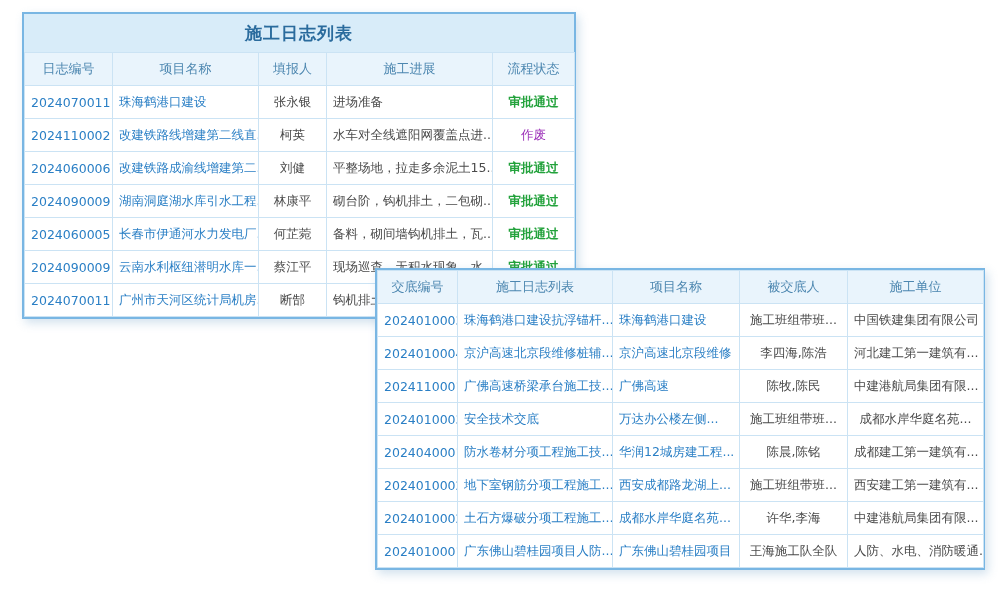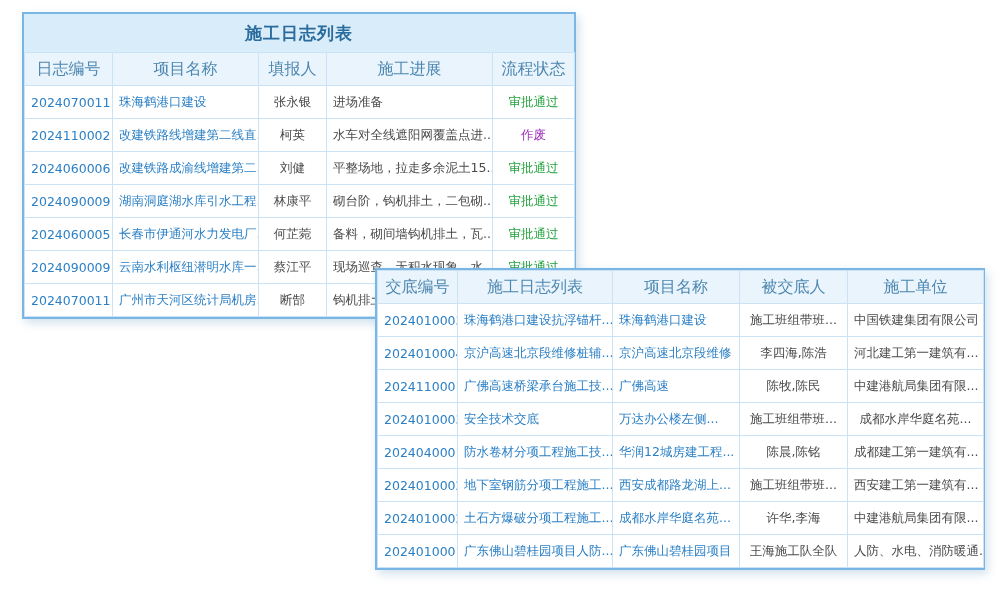--- a/index.html
+++ b/index.html
@@ -18,26 +18,26 @@
     background:#d8ecf9;color:#2a6b9d;
     font-size:17px;font-weight:bold;letter-spacing:1px;
   }
   table{width:100%;border-collapse:collapse;table-layout:fixed;}
   th,td{
     border:1px solid #cbe3f4;height:32px;padding:0 6px;
     font-size:12.5px;white-space:nowrap;overflow:hidden;
   }
   th{
     background:#e9f4fc;color:#4d87b0;font-weight:normal;
-    text-align:center;font-size:16px;
+    text-align:center;font-size:13px;
   }
   td{color:#4a4a4a;text-align:left;}
   td.center{text-align:center;padding-left:6px;}
   td.link{color:#2a7fc5;cursor:pointer;}
-  td.status-approved{color:#23a23c;}
+  td.status-approved{color:#23a23c;font-weight:bold;}
   td.status-void{color:#9c30b8;margin-left:24px;}
   #panel-log{left:22px;top:12px;width:550px;z-index:1;}
   #panel-disclosure{left:375px;top:268px;width:606px;z-index:2;}
 </style>
 </head>
 <body>
 
 <div class="panel" id="panel-log">
   <div class="panel-title">施工日志列表</div>
   <table>

